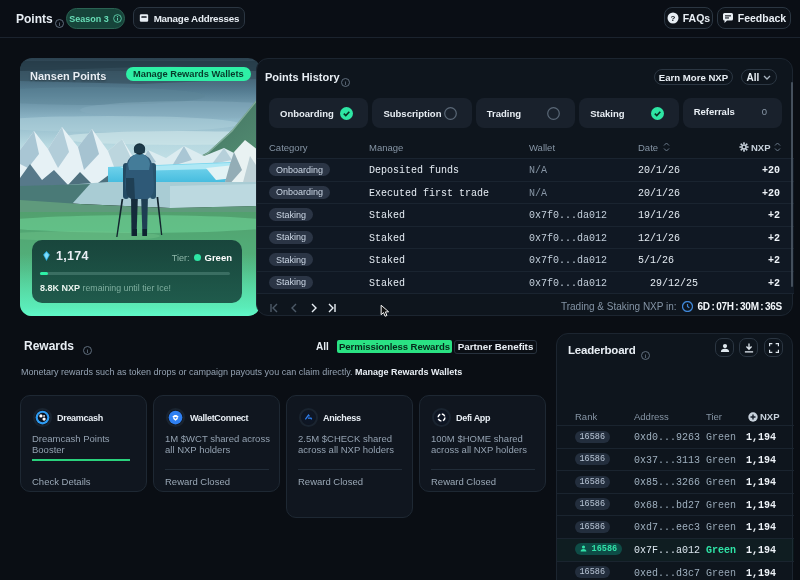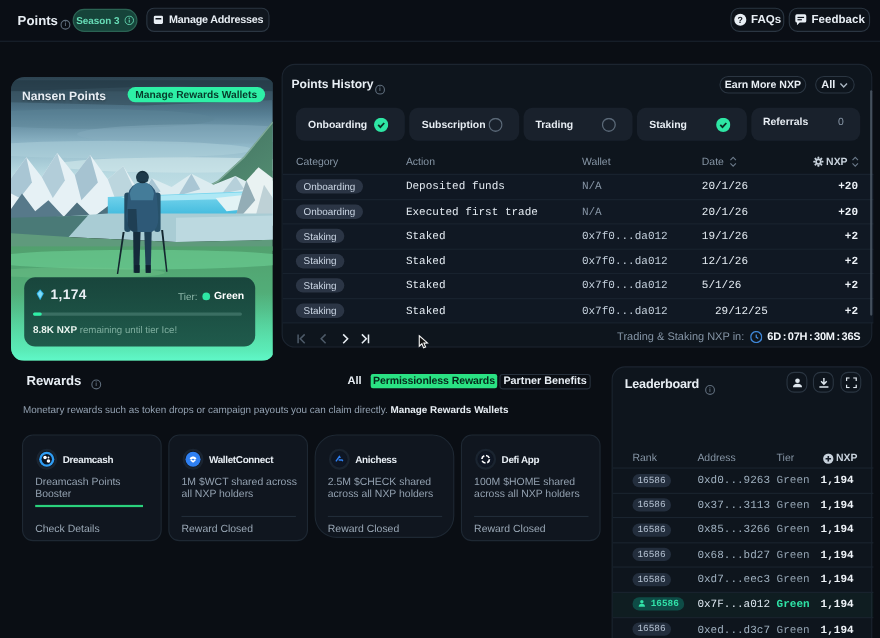--- a/index.html
+++ b/index.html
@@ -42,21 +42,21 @@
   <div class="abs" style="left:717px;top:7px;width:74px;height:22px;border-radius:8px;background:#0d1219;border:1px solid #2b3642;display:flex;align-items:center;justify-content:center;gap:4px;white-space:nowrap;">
     <svg width="12" height="12" viewBox="0 0 12 12">
         <path d="M1 2.5 Q1 1 2.5 1 H9.5 Q11 1 11 2.5 V7 Q11 8.5 9.5 8.5 H5 L2.5 11 V8.5 Q1 8.5 1 7 Z" fill="#e8eef4"></path>
         <rect x="3" y="3.3" width="6" height="1.1" fill="#0d1219"></rect>
         <rect x="3" y="5.4" width="4" height="1.1" fill="#0d1219"></rect>
       </svg>
     <span style="font-size:10.5px;font-weight:bold;">Feedback</span>
   </div>
 </div>
 
-<div class="abs" style="left:10px;top:58px;width:240px;height:258px;border-radius:12px;overflow:hidden;margin-top:12px;">
+<div class="abs" style="left:20px;top:58px;width:240px;height:258px;border-radius:12px;overflow:hidden;">
   <svg width="238" height="258" viewBox="0 0 238 258" style="position:absolute;left:0;top:0;">
     <defs>
       <linearGradient id="sky" x1="0" y1="0" x2="0" y2="1">
         <stop offset="0" stop-color="#2c4250"></stop>
         <stop offset="0.25" stop-color="#567e93"></stop>
         <stop offset="0.45" stop-color="#8db5c6"></stop>
         <stop offset="0.65" stop-color="#b8d9e1"></stop>
         <stop offset="1" stop-color="#d4ecee"></stop>
       </linearGradient>
       <linearGradient id="slope" x1="0.2" y1="0" x2="0.8" y2="1">
@@ -213,21 +213,21 @@
     <div style="flex:1;background:#19212c;border-radius:8px;display:flex;align-items:center;justify-content:space-between;padding:0 15px 4px 11px;">
       <span style="font-size:9.5px;font-weight:bold;">Referrals</span>
       <span style="font-size:9.5px;color:#8a99a9;">0</span>
     </div>
   </div>
   <div class="abs" style="left:534px;top:23px;width:2px;height:205px;background:#4d5966;border-radius:1px;opacity:0.85;z-index:5;"></div>
 
   
   <div class="abs" style="left:0;top:78px;width:537px;height:21px;font-size:9.5px;color:#8695a5;">
     <span class="abs" style="left:12px;top:5px;">Category</span>
-    <span class="abs" style="left:112px;top:5px;">Action</span>
+    <span class="abs" style="left:112px;top:5px;">Manage</span>
     <span class="abs" style="left:272px;top:5px;">Wallet</span>
     <span class="abs" style="left:381px;top:5px;">Date</span>
     <svg class="abs" style="left:406px;top:5px;" width="7" height="10" viewBox="0 0 7 10">
         <path d="M1 3.5 L3.5 1 L6 3.5" stroke="#6b7a8a" fill="none"></path>
         <path d="M1 6.5 L3.5 9 L6 6.5" stroke="#6b7a8a" fill="none"></path>
       </svg>
     <svg class="abs" style="left:482px;top:5px;" width="10" height="10" viewBox="0 0 12 12">
         <g fill="#c8d2dc">
           <circle cx="6" cy="6" r="3.4"></circle>
           <rect x="5" y="0.4" width="2" height="2.4" rx="0.6"></rect>
@@ -361,21 +361,21 @@
           <circle cx="12" cy="12" r="11" fill="#2f80f2"></circle>
           <path d="M7 10.6 C10 7.2 14 7.2 17 10.6 L15.2 12.6 C13.4 10.6 10.6 10.6 8.8 12.6 Z" fill="#fff"></path>
           <path d="M8 13.8 L12 17.2 L16 13.8 L14.3 12.1 L12 14.2 L9.7 12.1 Z" fill="#fff"></path>
         </svg>
       </div>
     <div style="position:absolute;left:36px;top:17px;font-size:9px;font-weight:bold;letter-spacing:-0.3px;">WalletConnect</div>
     <div style="position:absolute;left:11px;top:38px;font-size:9.5px;color:#93a1b0;line-height:10.6px;">1M $WCT shared across<br>all NXP holders</div>
     <div style="position:absolute;left:11px;top:73px;width:104px;height:1px;background:#212c38;"></div>
     <div style="position:absolute;left:11px;top:80px;font-size:9.5px;color:#9aa8b6;">Reward Closed</div>
   </div>
-    <div style="position:absolute;left:286px;top:395px;width:127px;height:94px;background:#10161f;border:1px solid #1e2833;border-radius:20px;">
+    <div style="position:absolute;left:286px;top:395px;width:127px;height:123px;background:#10161f;border:1px solid #1e2833;border-radius:10px;">
     <div style="position:absolute;left:12px;top:12px;width:19px;height:19px;border-radius:50%;border:2px solid #1a2430;display:flex;align-items:center;justify-content:center;">
         <svg width="15" height="15" viewBox="0 0 24 24">
           <circle cx="12" cy="12" r="11" fill="#0e1624"></circle>
           <path d="M7 15 L12 8 L13.5 10 M11 13 L16 13 L17 15" stroke="#2f80f2" stroke-width="2" fill="none"></path>
         </svg>
       </div>
     <div style="position:absolute;left:36px;top:17px;font-size:9px;font-weight:bold;letter-spacing:-0.3px;">Anichess</div>
     <div style="position:absolute;left:11px;top:38px;font-size:9.5px;color:#93a1b0;line-height:10.6px;">2.5M $CHECK shared<br>across all NXP holders</div>
     <div style="position:absolute;left:11px;top:73px;width:104px;height:1px;background:#212c38;"></div>
     <div style="position:absolute;left:11px;top:80px;font-size:9.5px;color:#9aa8b6;">Reward Closed</div>

